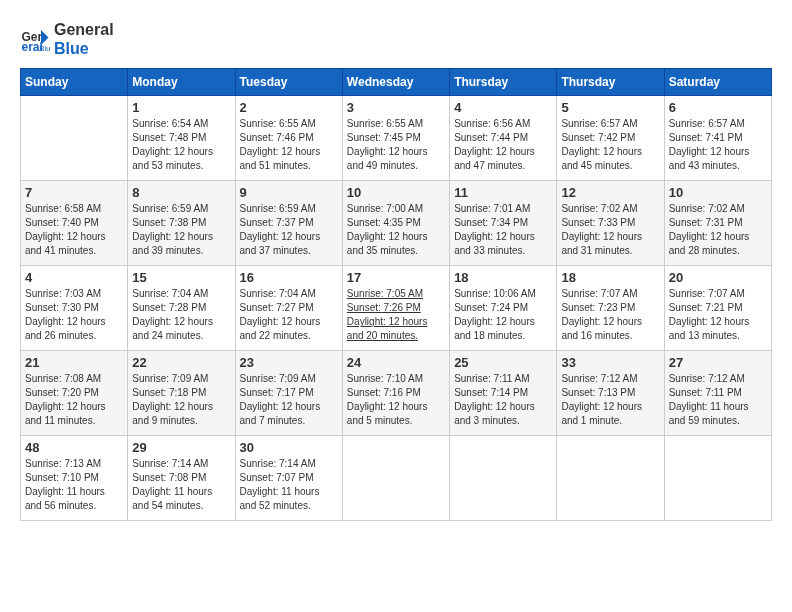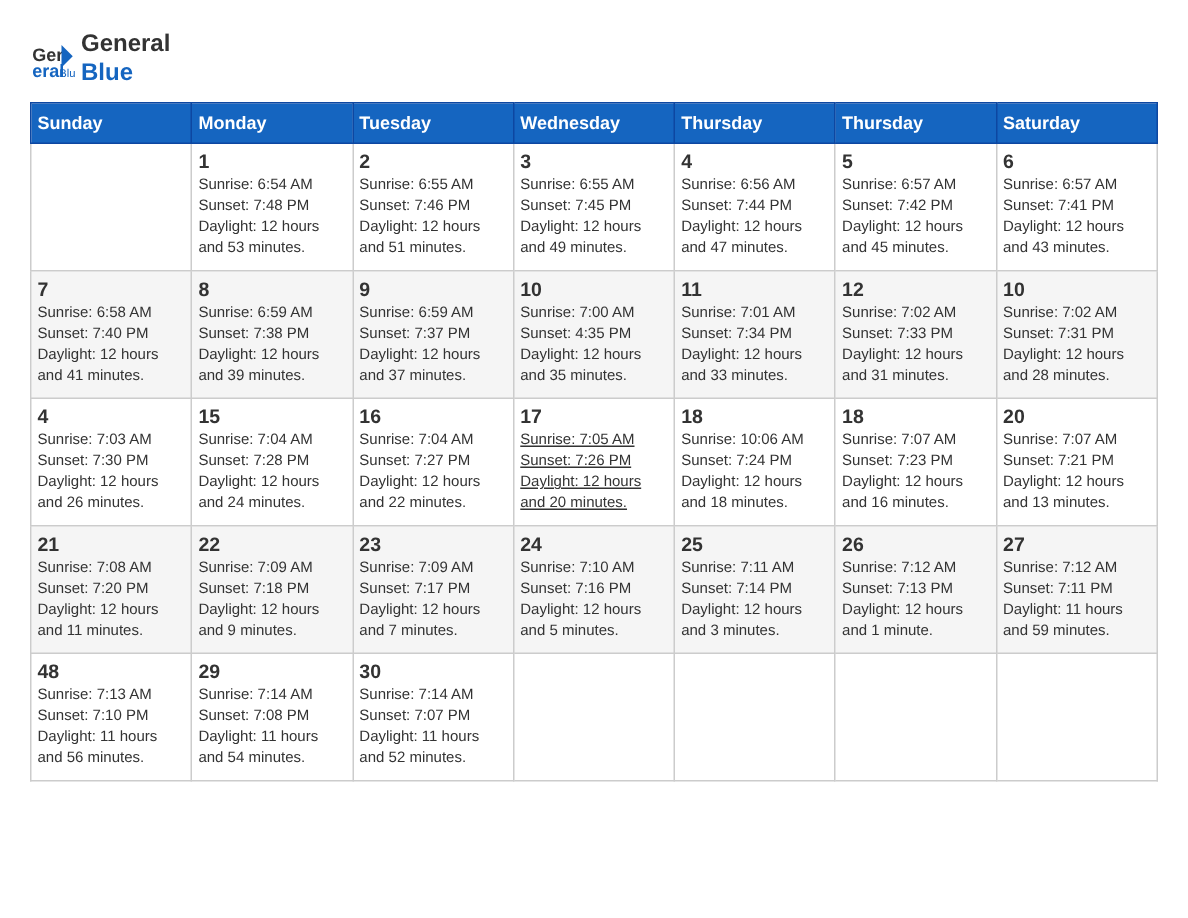--- a/index.html
+++ b/index.html
@@ -288,21 +288,21 @@
 and 5 minutes.</div>
         </td>
         <td>
           <span class="day-num">25</span>
           <div class="day-info" style="white-space: pre-line;">Sunrise: 7:11 AM
 Sunset: 7:14 PM
 Daylight: 12 hours
 and 3 minutes.</div>
         </td>
         <td>
-          <span class="day-num">26</span>
+          <span class="day-num">33</span>
           <div class="day-info" style="white-space: pre-line;">Sunrise: 7:12 AM
 Sunset: 7:13 PM
 Daylight: 12 hours
 and 1 minute.</div>
         </td>
         <td>
           <span class="day-num">27</span>
           <div class="day-info" style="white-space: pre-line;">Sunrise: 7:12 AM
 Sunset: 7:11 PM
 Daylight: 11 hours

